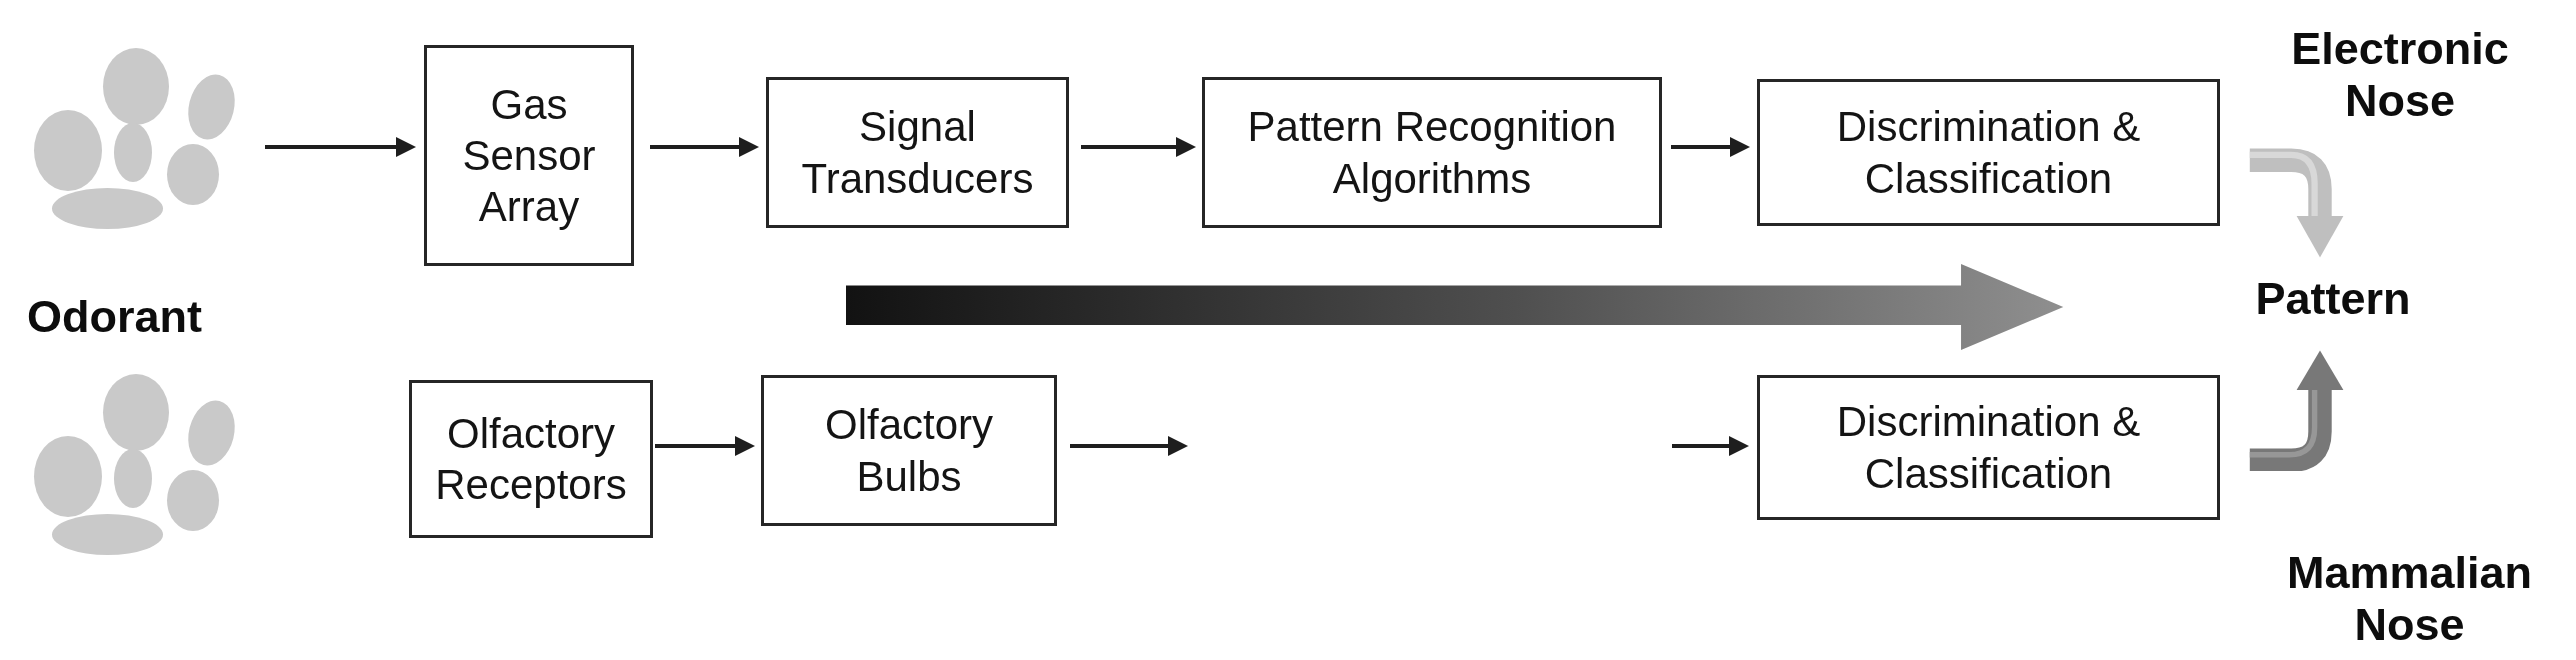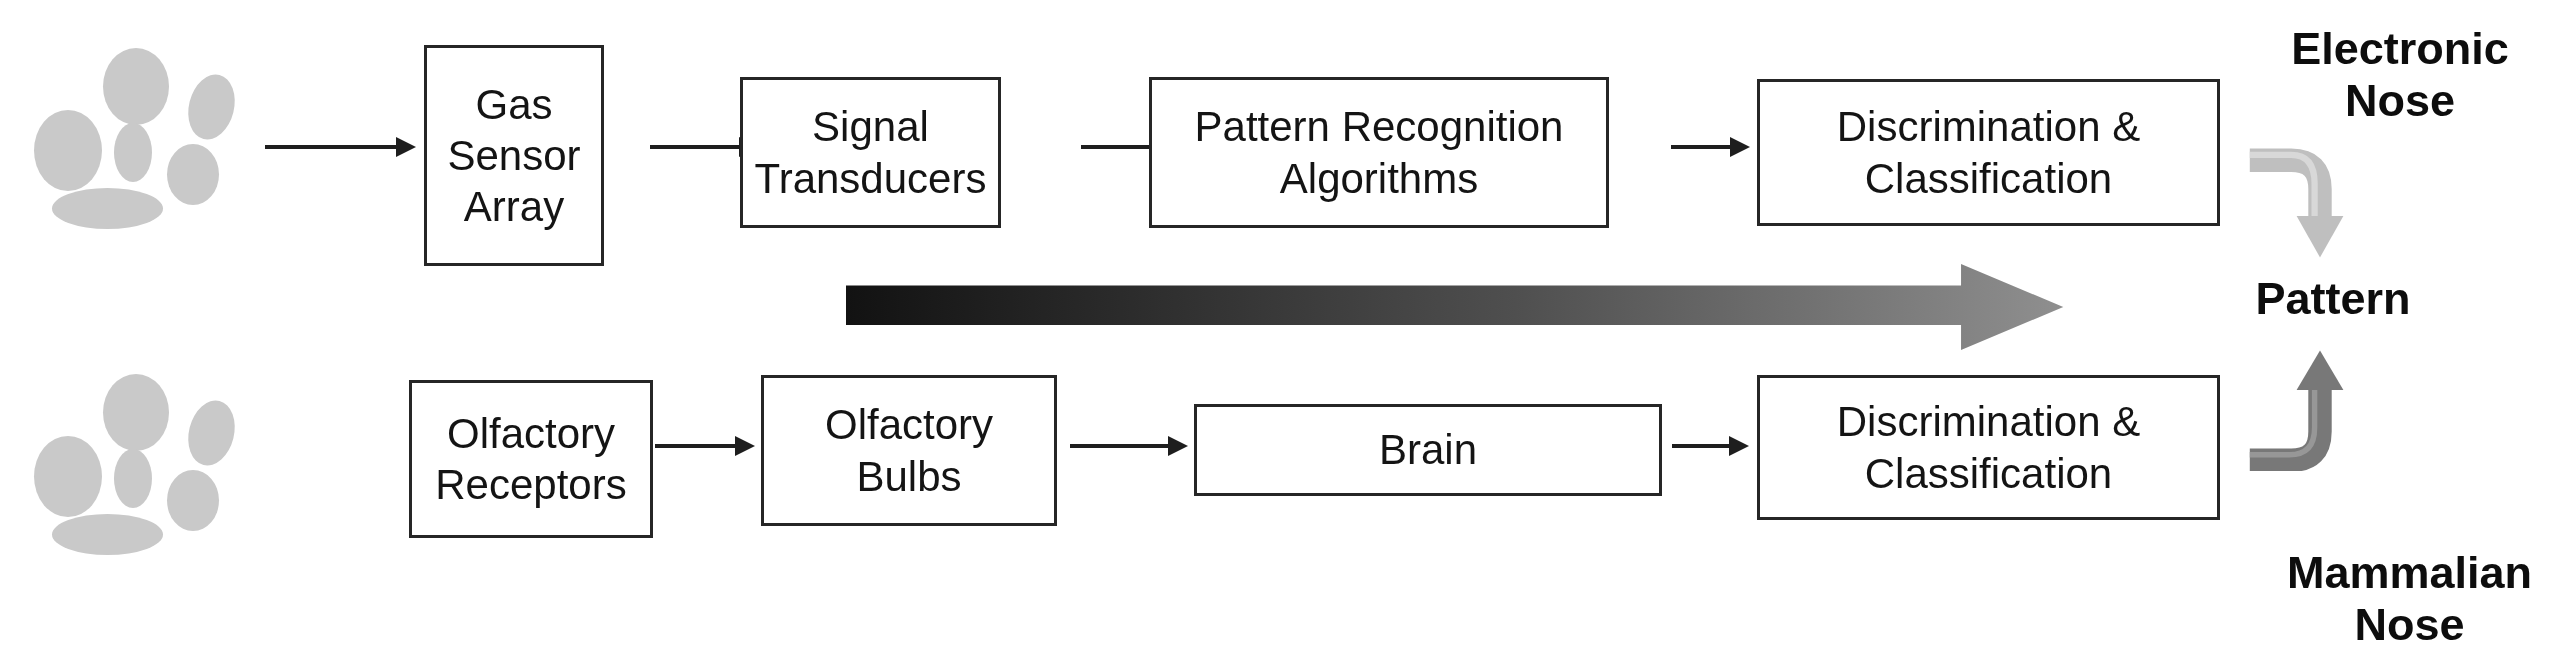--- a/index.html
+++ b/index.html
@@ -55,53 +55,54 @@
 
   <div class="blobs" style="left:34px;top:43px">
     <span class="blob b1"></span>
     <span class="blob b2"></span>
     <span class="blob b3"></span>
     <span class="blob b4"></span>
     <span class="blob b5"></span>
     <span class="blob b6"></span>
   </div>
 
+  <div class="side-label" style="left:27px;top:291px;width:224px;text-align:left">Odorant</div>
 
   <div class="blobs" style="left:34px;top:369px">
     <span class="blob b1"></span>
     <span class="blob b2"></span>
     <span class="blob b3"></span>
     <span class="blob b4"></span>
     <span class="blob b5"></span>
     <span class="blob b6"></span>
   </div>
 
   <div class="harrow" style="left:265px;top:136px;width:151px">
     <span class="shaft"></span>
       <span class="head"></span>
   </div>
 
-  <div class="pbox" style="left:424px;top:45px;width:180px;height:221px">Gas
+  <div class="pbox" style="left:424px;top:45px;width:210px;height:221px">Gas
 Sensor
 Array</div>
 
   <div class="harrow" style="left:650px;top:136px;width:109px">
     <span class="shaft"></span>
       <span class="head"></span>
   </div>
 
-  <div class="pbox" style="left:740px;top:77px;width:261px;height:151px">Signal
+  <div class="pbox" style="left:766px;top:77px;width:303px;height:151px">Signal
 Transducers</div>
 
   <div class="harrow" style="left:1081px;top:136px;width:115px">
     <span class="shaft"></span>
       <span class="head"></span>
   </div>
 
-  <div class="pbox" style="left:1149px;top:77px;width:460px;height:151px">Pattern Recognition
+  <div class="pbox" style="left:1202px;top:77px;width:460px;height:151px">Pattern Recognition
 Algorithms</div>
 
   <div class="harrow" style="left:1671px;top:136px;width:79px">
     <span class="shaft"></span>
       <span class="head"></span>
   </div>
 
   <div class="pbox" style="left:1757px;top:79px;width:463px;height:147px">Discrimination &amp;
 Classification</div>
 
@@ -125,21 +126,20 @@
   </div>
 
   <div class="pbox" style="left:761px;top:375px;width:296px;height:151px">Olfactory
 Bulbs</div>
 
   <div class="harrow" style="left:1070px;top:435px;width:118px">
     <span class="shaft"></span>
       <span class="head"></span>
   </div>
 
-  <div class="pbox" style="left:1194px;top:404px;width:468px;height:92px">Brain</div>
 
   <div class="harrow" style="left:1672px;top:435px;width:77px">
     <span class="shaft"></span>
       <span class="head"></span>
   </div>
 
   <div class="pbox" style="left:1757px;top:375px;width:463px;height:145px">Discrimination &amp;
 Classification</div>
 
   <div class="side-label" style="left:2243px;top:23px;width:314px">Electronic

